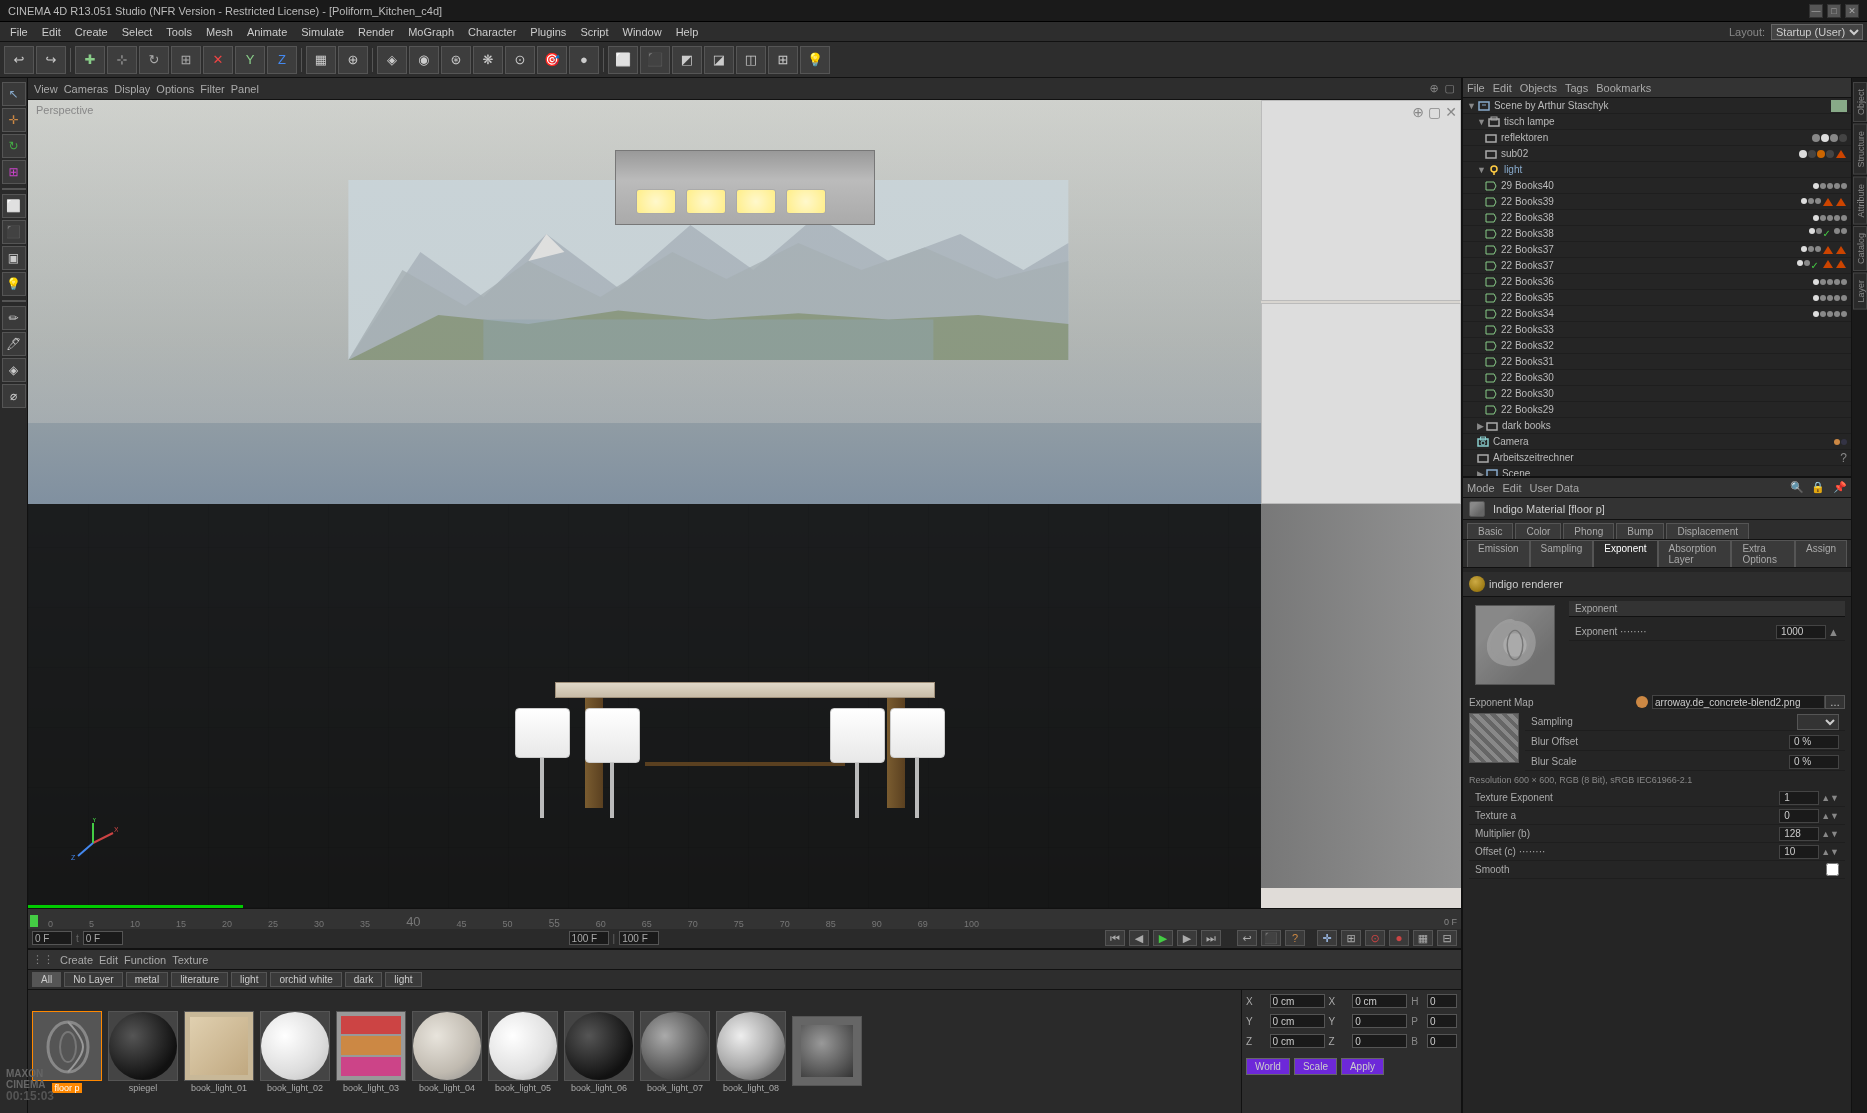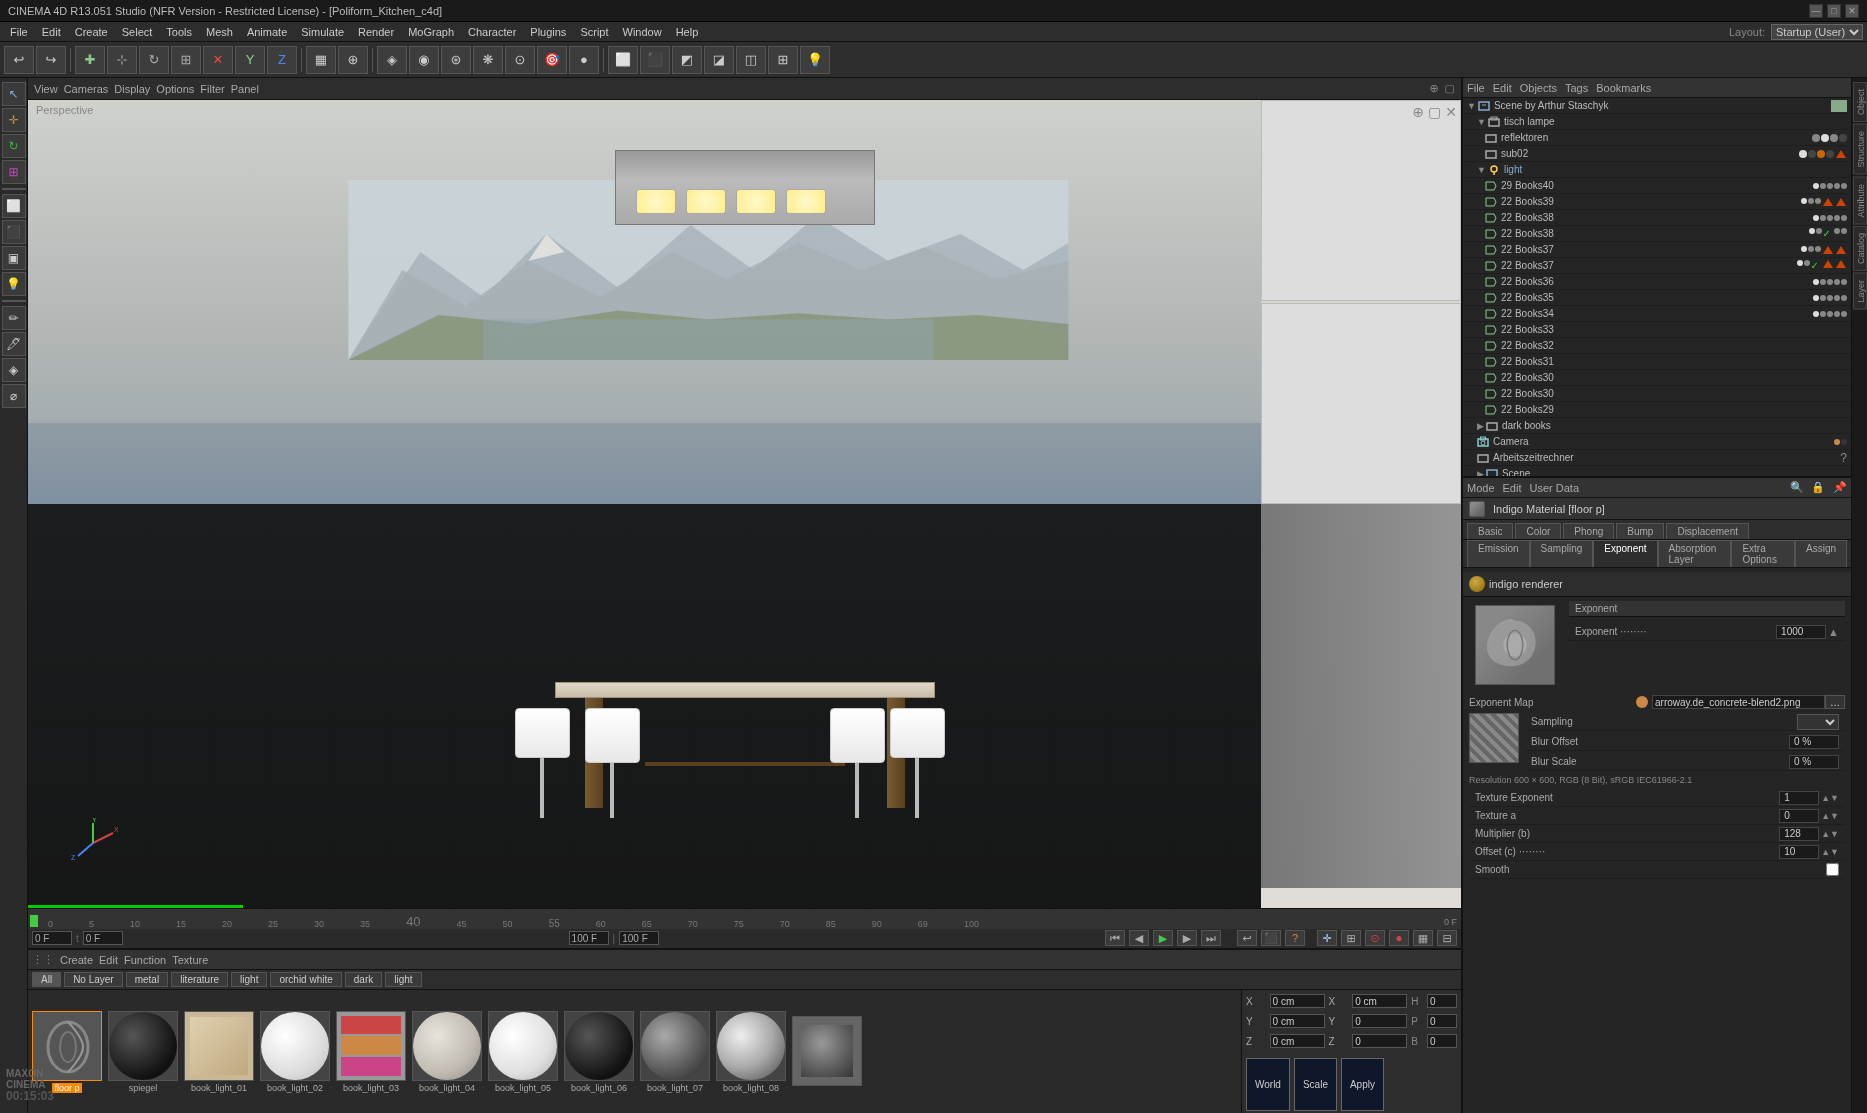--- a/index.html
+++ b/index.html
@@ -319,22 +319,22 @@
       gap: 4px;
     }
     .tp-row { display: flex; align-items: center; gap: 4px; margin-bottom: 2px; }
     .tp-label { color: #aaa; width: 20px; font-size: 10px; }
     .tp-input {
       width: 55px; height: 14px;
       background: #1a1a1a; border: 1px solid #555;
       color: #ccc; font-size: 10px; padding: 0 2px;
     }
     .tp-btn {
-      padding: 20px 8px;
-      background: #0f172a; border: 1px solid #666;
+      padding: 2px 8px;
+      background: #6d28d9; border: 1px solid #666;
       color: #ccc; font-size: 10px; cursor: pointer;
     }
 
     
     #right-panel {
       width: 390px;
       background: #2a2a2a;
       border-left: 2px solid #111;
       display: flex;
       flex-direction: column;

